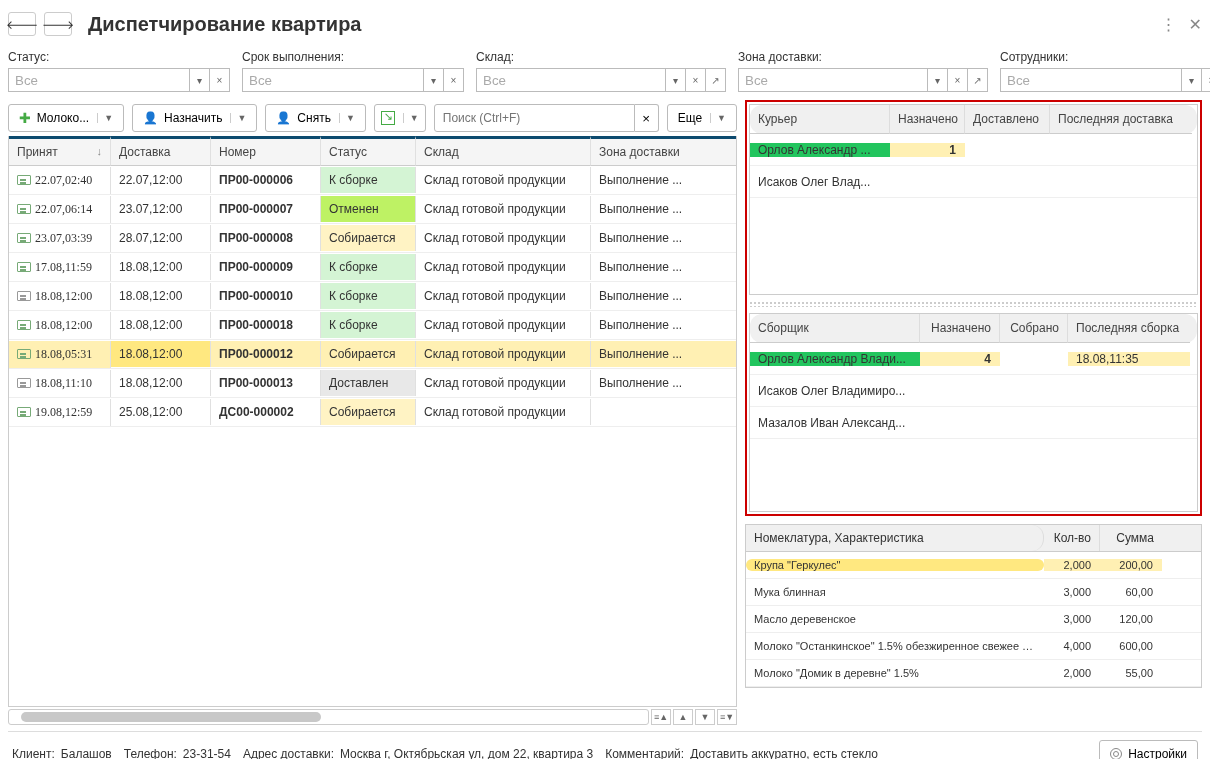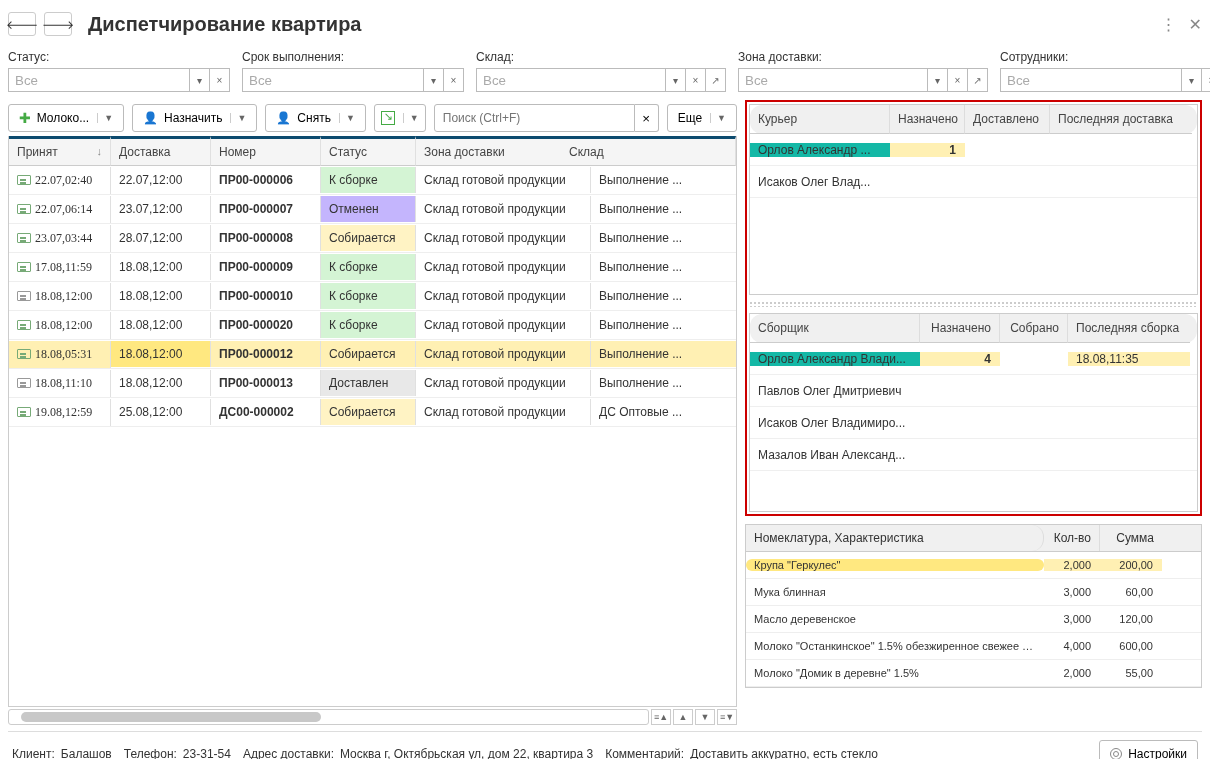--- a/index.html
+++ b/index.html
@@ -37,39 +37,39 @@
 .grid-header .gh { border-top: 3px solid #0c4a6e; border-bottom: 1px solid #ccc; font-weight: normal; color: #444; position:relative; }
 .grid-body { height: 540px; overflow-y: auto; }
 .grid-row { display: flex; border-bottom: 1px solid #eee; height: 29px; align-items: center; }
 .grid-row .gc:first-child { display:flex; align-items:center; gap:4px;font-family:Liberation Serif, serif;}
 .doc-icon { width:14px; height:10px; border:1px solid #7a7; border-radius:1px; display:inline-block; position:relative; }
 .doc-icon::after{content:"";position:absolute;width:6px;height:2px;background:#7a7;top:3px;left:2px;box-shadow:0 3px 0 #7a7;}
 .doc-icon.gray{border-color:#999;} .doc-icon.gray::after{background:#999;box-shadow:0 3px 0 #999;}
 .c-accepted{width:102px;} .c-delivery{width:100px;} .c-number{width:110px;} .c-status{width:95px;} .c-warehouse{width:175px;} .c-zone{width:145px;}
 .bold { font-weight: bold; }
 .status-green { background: #d4f4d4; }
-.status-pink { background: #c4b5fd; }
+.status-pink { background: #bef264; }
 .status-yellow { background: #fff3c4; }
 .status-gray { background: #e8e8e8; }
 .row-selected .gc { background: #fff0b3; }
 .row-selected .gc.c-delivery { background: #ffe880; }
 .sort-indicator{position:absolute;right:8px;top:6px;font-size:11px;color:#888;}
 .scroll-nav{display:flex;align-items:center;gap:0;margin-top:2px;}
 .scroll-track{flex:1;height:16px;border:1px solid #ccc;border-radius:3px;position:relative;background:#fff;}
 .scroll-thumb{position:absolute;left:12px;top:2px;width:300px;height:10px;background:#c8c8c8;border-radius:5px;}
 .nav-small{width:20px;height:16px;border:1px solid #ccc;margin-left:2px;background:#fff;font-size:9px;color:#666;cursor:pointer;display:flex;align-items:center;justify-content:center;}
 .side-panels{border:2px solid #c00;padding:2px;display:flex;flex-direction:column;gap:4px;}
 .side-grid{border:1px solid #ccc;}
 .side-header{display:flex;background:#f0f0f0;border-radius:12px;}
 .side-header .sh{border-right:1px solid #ddd;border-bottom:1px solid #ccc;padding:7px 8px;font-size:12px;color:#444;}
 .side-body{}
 .side-row{display:flex;border-bottom:1px solid #efefef;height:32px;align-items:center;}
 .side-row .sc{padding:0 8px;border-right:1px solid transparent;overflow:hidden;white-space:nowrap;text-overflow:ellipsis;}
 .side-row.sel .sc{background:#fff0b3;}
-.side-row.sel .sc:first-child{background:#14b8a6;}
+.side-row.sel .sc:first-child{background:#22c55e;}
 .courier-c1{width:140px;} .courier-c2{width:75px;text-align:right;} .courier-c3{width:85px;text-align:left;} .courier-c4{width:142px;}
 .coll-c1{width:170px;} .coll-c2{width:80px;text-align:right;} .coll-c3{width:68px;text-align:right;} .coll-c4{width:122px;}
 .divider-dots{height:6px;background-image:radial-gradient(circle,#ccc 1px,transparent 1px);background-size:4px 4px;margin:2px 0;}
 .order-info{padding:4px 0;font-size:13px;}
 .items-grid{border:1px solid #ccc;}
 .items-header{display:flex;background:#f0f0f0;border-bottom:1px solid #ccc;}
 .items-header .ih{padding:6px 8px;border-right:1px solid #ddd;}
 .items-body{max-height:162px;overflow-y:scroll;}
 .item-row{display:flex;border-bottom:1px solid #eee;height:27px;align-items:center;font-size:11px;}
 .item-row .ic{padding:0 8px;border-right:1px solid transparent;overflow:hidden;white-space:nowrap;text-overflow:ellipsis;}
@@ -176,22 +176,22 @@
 
       <div class="grid">
         <div class="grid-header">
           <div class="gh c-accepted">
             <span>Принят</span>
             <span class="sort-indicator">↓</span>
           </div>
           <div class="gh c-delivery">Доставка</div>
           <div class="gh c-number">Номер</div>
           <div class="gh c-status">Статус</div>
+          <div class="gh c-warehouse">Склад</div>
           <div class="gh c-zone" style="border-right:none">Зона доставки</div>
-          <div class="gh c-warehouse">Склад</div>
         </div>
         <div class="grid-body" id="orders-body">
             <div class="grid-row">
               <div class="gc c-accepted">
                 <span class="doc-icon "></span>
                 <span>22.07,02:40</span>
               </div>
               <div class="gc c-delivery">22.07,12:00</div>
               <div class="gc c-number bold">ПР00-000006</div>
               <div class="gc c-status status-green">К сборке</div>
@@ -205,21 +205,21 @@
               </div>
               <div class="gc c-delivery">23.07,12:00</div>
               <div class="gc c-number bold">ПР00-000007</div>
               <div class="gc c-status status-pink">Отменен</div>
               <div class="gc c-warehouse">Склад готовой продукции</div>
               <div class="gc c-zone" style="border-right:none">Выполнение ...</div>
             </div>
             <div class="grid-row">
               <div class="gc c-accepted">
                 <span class="doc-icon "></span>
-                <span>23.07,03:44</span>
+                <span>23.07,03:39</span>
               </div>
               <div class="gc c-delivery">28.07,12:00</div>
               <div class="gc c-number bold">ПР00-000008</div>
               <div class="gc c-status status-yellow">Собирается</div>
               <div class="gc c-warehouse">Склад готовой продукции</div>
               <div class="gc c-zone" style="border-right:none">Выполнение ...</div>
             </div>
             <div class="grid-row">
               <div class="gc c-accepted">
                 <span class="doc-icon "></span>
@@ -241,21 +241,21 @@
               <div class="gc c-status status-green">К сборке</div>
               <div class="gc c-warehouse">Склад готовой продукции</div>
               <div class="gc c-zone" style="border-right:none">Выполнение ...</div>
             </div>
             <div class="grid-row">
               <div class="gc c-accepted">
                 <span class="doc-icon "></span>
                 <span>18.08,12:00</span>
               </div>
               <div class="gc c-delivery">18.08,12:00</div>
-              <div class="gc c-number bold">ПР00-000020</div>
+              <div class="gc c-number bold">ПР00-000018</div>
               <div class="gc c-status status-green">К сборке</div>
               <div class="gc c-warehouse">Склад готовой продукции</div>
               <div class="gc c-zone" style="border-right:none">Выполнение ...</div>
             </div>
             <div class="grid-row row-selected">
               <div class="gc c-accepted">
                 <span class="doc-icon "></span>
                 <span>18.08,05:31</span>
               </div>
               <div class="gc c-delivery">18.08,12:00</div>
@@ -277,21 +277,20 @@
             </div>
             <div class="grid-row">
               <div class="gc c-accepted">
                 <span class="doc-icon "></span>
                 <span>19.08,12:59</span>
               </div>
               <div class="gc c-delivery">25.08,12:00</div>
               <div class="gc c-number bold">ДС00-000002</div>
               <div class="gc c-status status-yellow">Собирается</div>
               <div class="gc c-warehouse">Склад готовой продукции</div>
-              <div class="gc c-zone" style="border-right:none">ДС Оптовые ...</div>
             </div>
           </div>
       </div>
 
       <div class="scroll-nav">
         <div class="scroll-track">
           <div class="scroll-thumb"></div>
         </div>
         <button class="nav-small">≡▲</button>
         <button class="nav-small">▲</button>
@@ -333,26 +332,20 @@
             <div class="sh coll-c4" style="border-right:none">Последняя сборка</div>
           </div>
           <div class="side-body" id="collectors-body" style="height:168px">
               <div class="side-row sel">
                 <div class="sc coll-c1">Орлов Александр Влади...</div>
                 <div class="sc coll-c2 bold">4</div>
                 <div class="sc coll-c3"></div>
                 <div class="sc coll-c4">18.08,11:35</div>
               </div>
               <div class="side-row">
-                <div class="sc coll-c1">Павлов Олег Дмитриевич</div>
-                <div class="sc coll-c2 bold"></div>
-                <div class="sc coll-c3"></div>
-                <div class="sc coll-c4"></div>
-              </div>
-              <div class="side-row">
                 <div class="sc coll-c1">Исаков Олег Владимиро...</div>
                 <div class="sc coll-c2 bold"></div>
                 <div class="sc coll-c3"></div>
                 <div class="sc coll-c4"></div>
               </div>
               <div class="side-row">
                 <div class="sc coll-c1">Мазалов Иван Александ...</div>
                 <div class="sc coll-c2 bold"></div>
                 <div class="sc coll-c3"></div>
                 <div class="sc coll-c4"></div>

